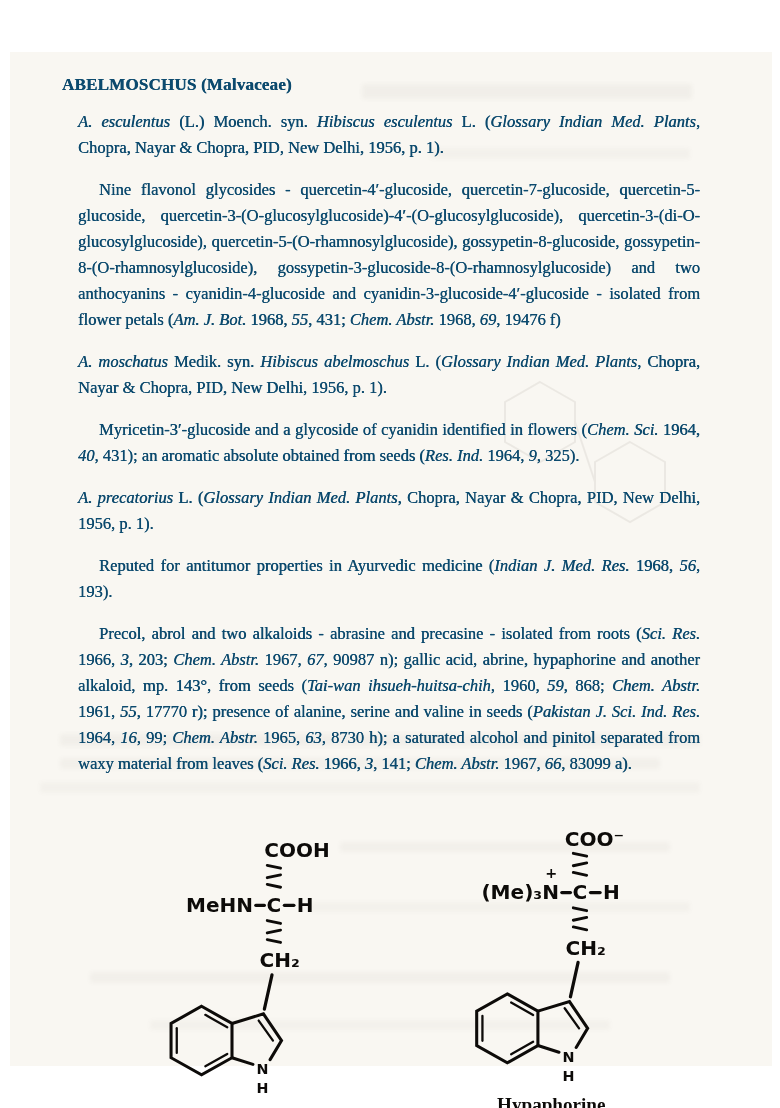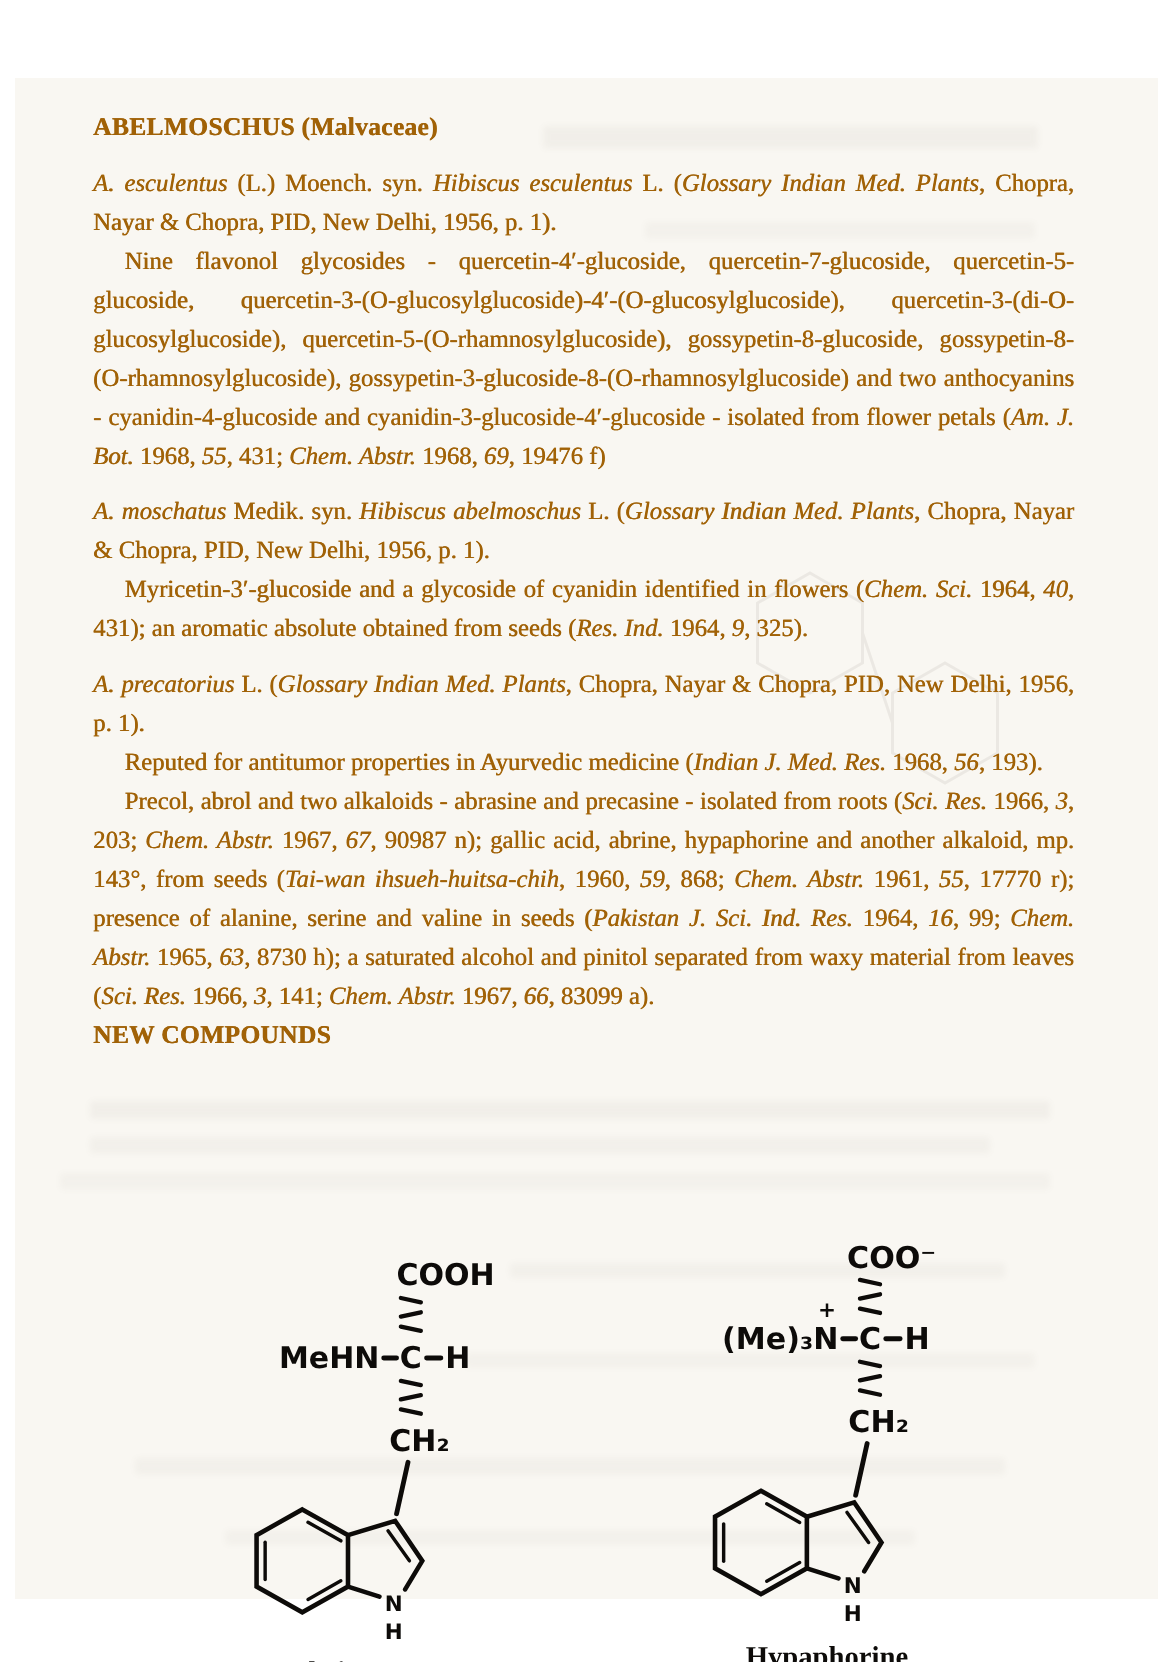--- a/index.html
+++ b/index.html
@@ -11,30 +11,30 @@
   .page{
     position:absolute;left:10px;top:52px;right:8px;bottom:42px;
     background:#f9f7f2;
   }
   
   .ghost{position:absolute;background:#7a7264;opacity:.06;filter:blur(2px);border-radius:2px;pointer-events:none;}
   .ghost-svg{position:absolute;opacity:.10;pointer-events:none;}
 
   .content{
     position:absolute;left:52px;top:20px;width:654px;
-    color:#a16207;font-size:16.5px;line-height:26px;text-align:justify;
+    color:#0c4a6e;font-size:16.5px;line-height:26px;text-align:justify;
     text-shadow:0.35px 0 0 currentColor; 
   }
   .content i{font-style:italic;}
   h2{
     font-size:17px;line-height:26px;margin:0;font-weight:bold;
     letter-spacing:.2px;text-align:left;
   }
   h2.gap-above{margin-top:12px;}
-  p{margin:0;}
+  p{margin:16px;}
   p.species{margin-top:11px;}
   p.indent{text-indent:21px;}
 
   .figures{position:absolute;left:0;top:762px;width:780px;height:330px;}
   .figure{position:absolute;}
   .fig-abrine{left:142px;top:18px;}
   .fig-hypaphorine{left:438px;top:0;}
 
   svg text{fill:#0d0b09;}
   .atom{font-family:"DejaVu Sans",sans-serif;font-weight:bold;font-size:21px;}
@@ -74,21 +74,20 @@
     <p class="indent"><span>Nine flavonol glycosides - quercetin-4′-glucoside, quercetin-7-glucoside, quercetin-5-glucoside, quercetin-3-(O-glucosylglucoside)-4′-(O-glucosylglucoside), quercetin-3-(di-O-glucosylglucoside), quercetin-5-(O-rhamnosylglucoside), gossypetin-8-glucoside, gossypetin-8-(O-rhamnosylglucoside), gossypetin-3-glucoside-8-(O-rhamnosylglucoside) and two anthocyanins - cyanidin-4-glucoside and cyanidin-3-glucoside-4′-glucoside - isolated from flower petals (</span><i>Am. J. Bot.</i><span> 1968, </span><i>55</i><span>, 431; </span><i>Chem. Abstr.</i><span> 1968, </span><i>69</i><span>, 19476 f)</span></p>
 
     <p class="species"><i>A. moschatus</i><span> Medik. syn. </span><i>Hibiscus abelmoschus</i><span> L. (</span><i>Glossary Indian Med. Plants</i><span>, Chopra, Nayar &amp; Chopra, PID, New Delhi, 1956, p. 1).</span></p>
     <p class="indent"><span>Myricetin-3′-glucoside and a glycoside of cyanidin identified in flowers (</span><i>Chem. Sci.</i><span> 1964, </span><i>40</i><span>, 431); an aromatic absolute obtained from seeds (</span><i>Res. Ind.</i><span> 1964, </span><i>9</i><span>, 325).</span></p>
 
 
     <p class="species"><i>A. precatorius</i><span> L. (</span><i>Glossary Indian Med. Plants</i><span>, Chopra, Nayar &amp; Chopra, PID, New Delhi, 1956, p. 1).</span></p>
     <p class="indent"><span>Reputed for antitumor properties in Ayurvedic medicine (</span><i>Indian J. Med. Res.</i><span> 1968, </span><i>56</i><span>, 193).</span></p>
     <p class="indent"><span>Precol, abrol and two alkaloids - abrasine and precasine - isolated from roots (</span><i>Sci. Res.</i><span> 1966, </span><i>3</i><span>, 203; </span><i>Chem. Abstr.</i><span> 1967, </span><i>67</i><span>, 90987 n); gallic acid, abrine, hypaphorine and another alkaloid, mp. 143°, from seeds (</span><i>Tai-wan ihsueh-huitsa-chih</i><span>, 1960, </span><i>59</i><span>, 868; </span><i>Chem. Abstr.</i><span> 1961, </span><i>55</i><span>, 17770 r); presence of alanine, serine and valine in seeds (</span><i>Pakistan J. Sci. Ind. Res.</i><span> 1964, </span><i>16</i><span>, 99; </span><i>Chem. Abstr.</i><span> 1965, </span><i>63</i><span>, 8730 h); a saturated alcohol and pinitol separated from waxy material from leaves (</span><i>Sci. Res.</i><span> 1966, </span><i>3</i><span>, 141; </span><i>Chem. Abstr.</i><span> 1967, </span><i>66</i><span>, 83099 a).</span></p>
 
-    <h2>NEW COMPOUNDS</h2>
   </div>
 
   <div class="figures">
 
     <div class="figure fig-abrine">
       <svg width="200" height="300" viewBox="0 0 210 315">
         <text class="atom" x="118" y="26">COOH</text>
         <path class="squig" d="M121 35 l14 3 m0 7 l-14 3 m0 7 l14 3"></path>
         <text class="atom" x="106" y="84" text-anchor="end">MeHN</text>
         <line class="bond" x1="109" y1="77" x2="118" y2="77"></line>

